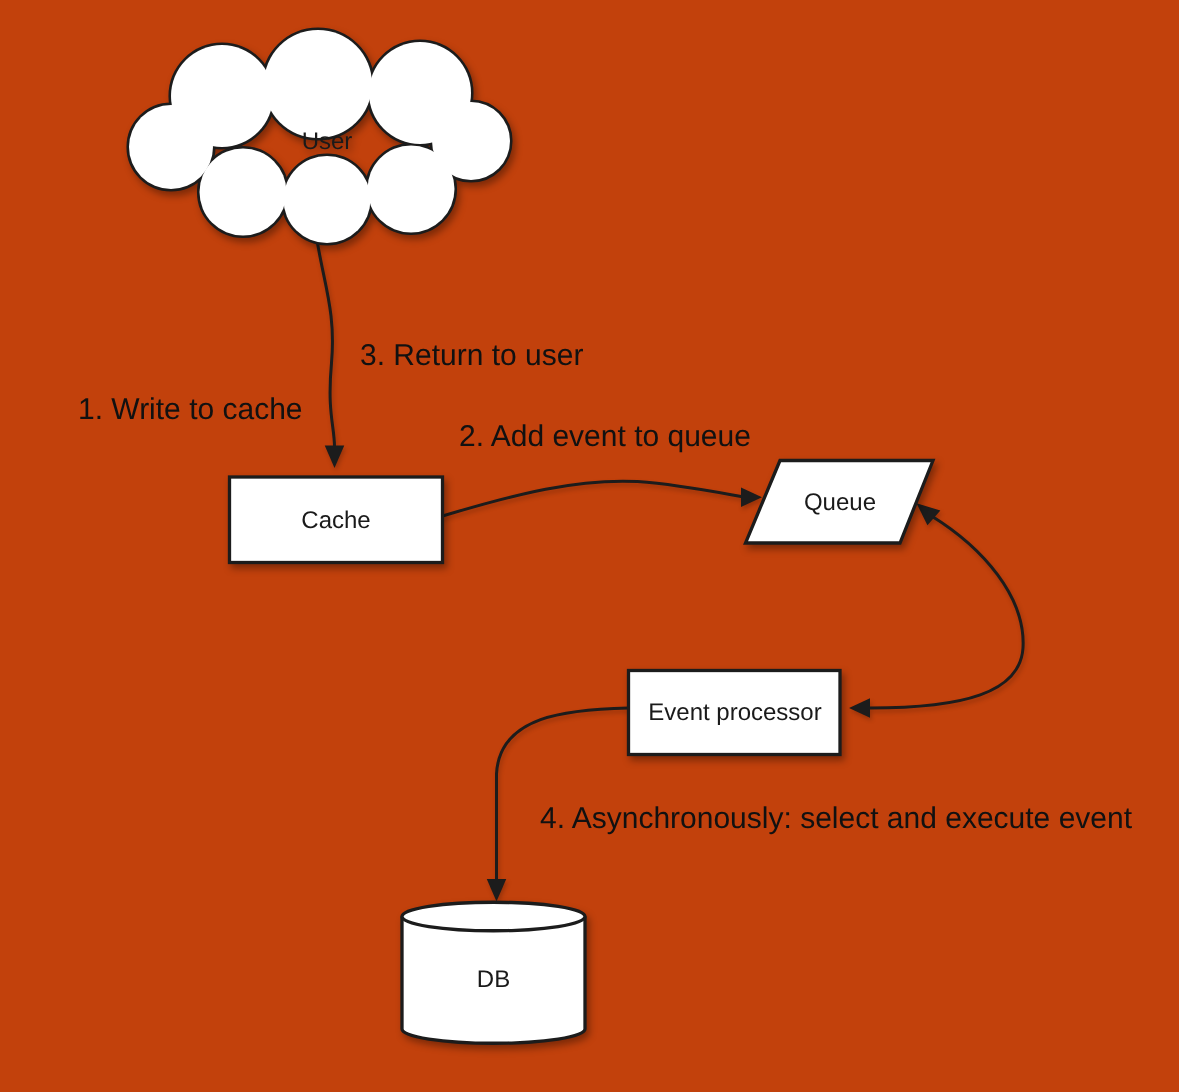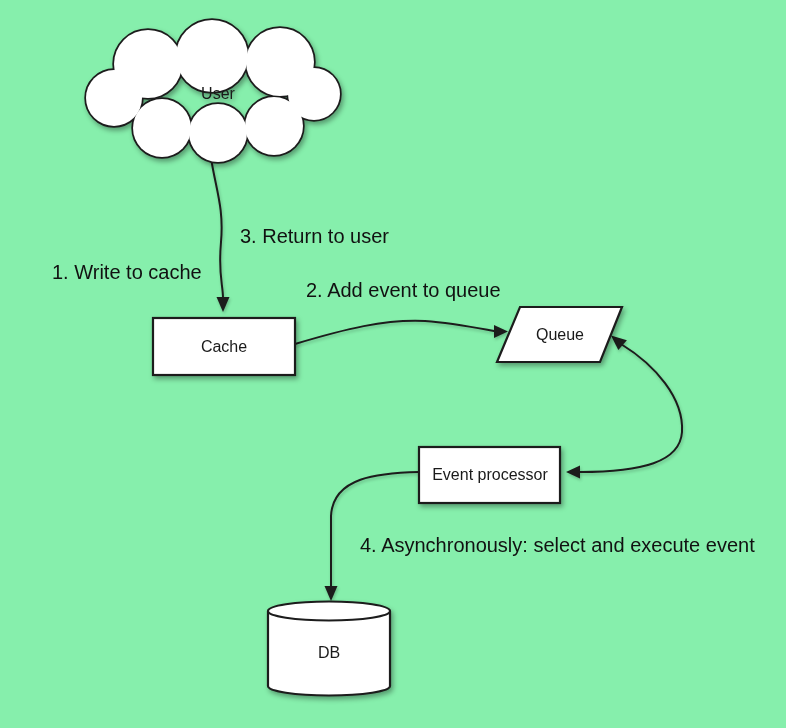--- a/index.html
+++ b/index.html
@@ -4,21 +4,21 @@
 <style>
   html, body {
     margin: 0;
     padding: 0;
     background: #ffffff;
   }
   .stage {
     position: relative;
     width: 786px;
     height: 728px;
-    background: #86efac;
+    background: #c2410c;
     font-family: "Liberation Sans", sans-serif;
     overflow: hidden;
   }
   svg { display: block; }
   .shape {
     filter: drop-shadow(2px 3px 2.5px rgba(0,0,0,0.35));
   }
   .arrow {
     filter: drop-shadow(1px 2px 1.5px rgba(0,0,0,0.22));
   }

